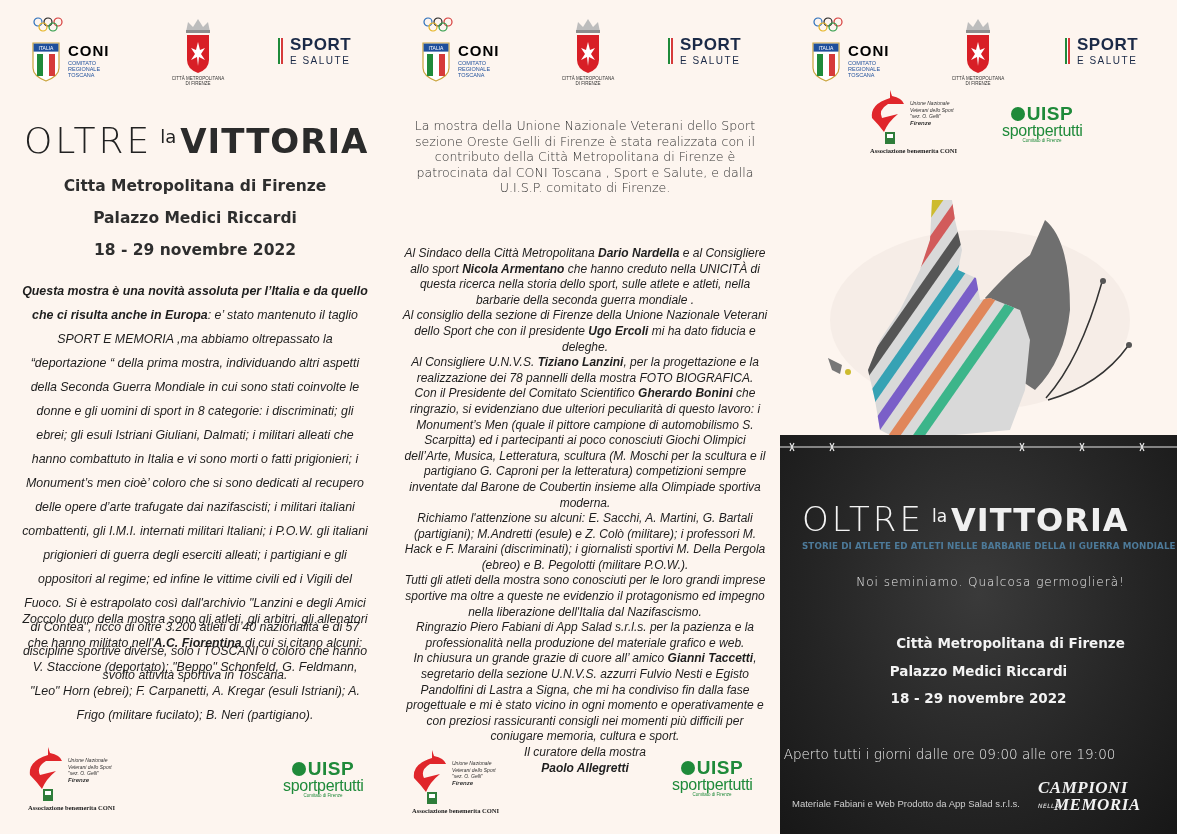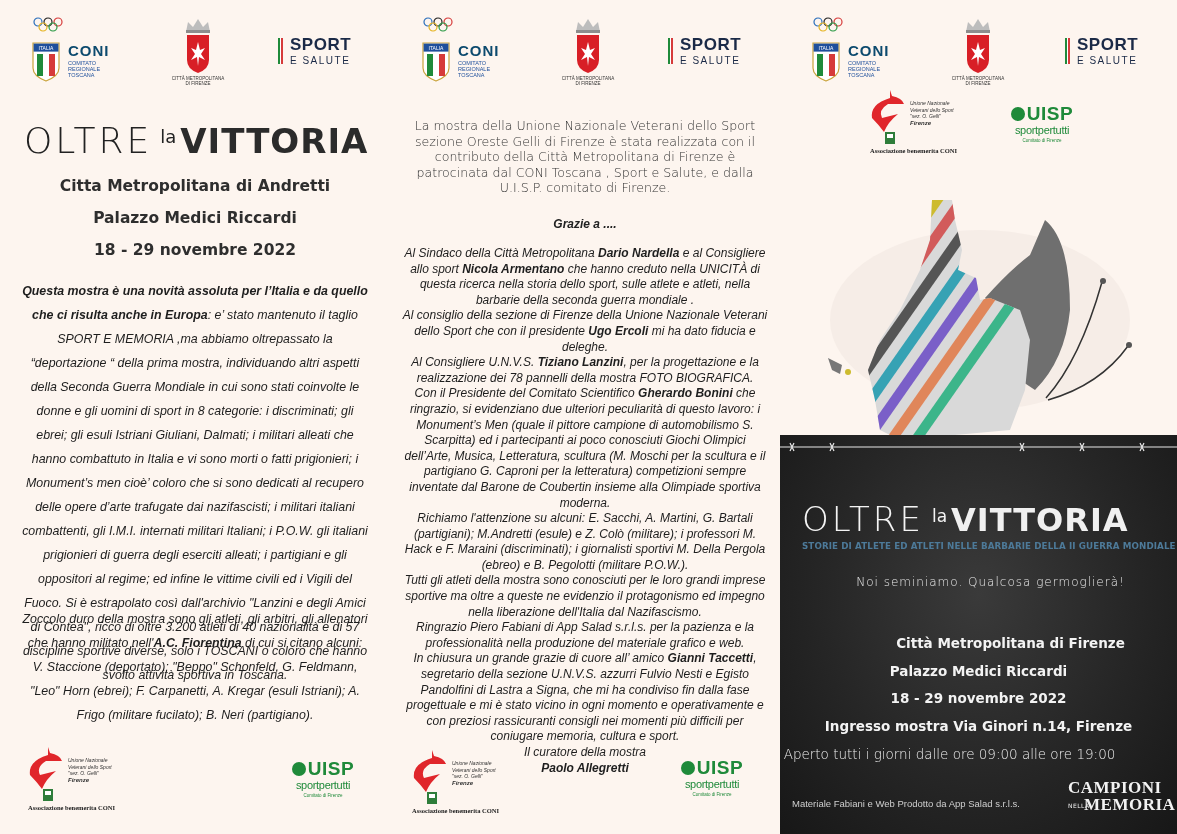--- a/index.html
+++ b/index.html
@@ -9,21 +9,21 @@
   .panel { position: absolute; top: 0; height: 834px; }
   .p1 { left: 0; width: 390px; }
   .p2 { left: 390px; width: 390px; }
   .p3 { left: 780px; width: 397px; }
 
   
   .logo-row { position: absolute; top: 14px; left: 0; width: 100%; height: 72px; }
   .coni { position: absolute; left: 30px; top: 2px; width: 90px; height: 70px; }
   .coni .rings { position: absolute; left: 3px; top: 0; }
   .coni .shield { position: absolute; left: 2px; top: 26px; width: 28px; height: 40px; }
-  .coni .coni-word { position: absolute; left: 38px; top: 26px; font-weight: bold; font-size: 15px; color: #0c4a6e; letter-spacing: 1px; }
+  .coni .coni-word { position: absolute; left: 38px; top: 26px; font-weight: bold; font-size: 15px; color: #000000; letter-spacing: 1px; }
   .coni .coni-sub { position: absolute; left: 38px; top: 44px; font-size: 5.5px; line-height: 6px; color: #1e4f9c; }
   .cmf { position: absolute; left: 170px; top: 0; width: 56px; height: 72px; text-align: center; }
   .cmf .crown { position: absolute; left: 14px; top: 2px; width: 28px; height: 18px; }
   .cmf .cmf-shield { position: absolute; left: 16px; top: 20px; }
   .cmf .cmf-label { position: absolute; left: 0; top: 62px; width: 56px; font-size: 4.5px; line-height: 5px; color: #333; }
   .ses { position: absolute; left: 278px; top: 22px; width: 90px; height: 34px; }
   .ses .flag { position: absolute; left: 0; top: 2px; width: 5px; height: 26px; display: flex; }
   .ses .flag span { flex: 1; }
   .ses .ses-1 { position: absolute; left: 12px; top: -1px; font-weight: bold; font-size: 17px; color: #1b2a47; letter-spacing: 0.5px; }
   .ses .ses-2 { position: absolute; left: 12px; top: 19px; font-size: 10px; color: #1b2a47; letter-spacing: 1.5px; }
@@ -42,21 +42,21 @@
   
   .bottom-logos { position: absolute; left: 0; top: 745px; width: 390px; height: 70px; }
   .unvs { position: absolute; left: 26px; top: 0; width: 110px; height: 70px; }
   .unvs svg { position: absolute; left: 0; top: 0; }
   .unvs .unvs-text { position: absolute; left: 42px; top: 12px; font-size: 5px; line-height: 6.5px; font-style: italic; color: #333; }
   .unvs .unvs-text b { font-size: 6px; }
   .unvs .unvs-assoc { position: absolute; left: 2px; top: 59px; font-family: "Liberation Serif", serif; font-weight: bold; font-size: 6.5px; color: #222; white-space: nowrap; }
   .uisp { position: absolute; left: 283px; top: 14px; width: 80px; height: 50px; text-align: center; color: #1f8a3a; }
   .uisp .uisp-word { font-weight: bold; font-size: 19px; letter-spacing: 0.5px; line-height: 20px; }
   .uisp .uisp-word .ball { display: inline-block; width: 14px; height: 14px; border-radius: 50%; background: #1f8a3a; vertical-align: -1px; margin-right: 2px; }
-  .uisp .uisp-sub { font-size: 11px; line-height: 13px; letter-spacing: -0.3px; }
+  .uisp .uisp-sub { font-size: 16px; line-height: 13px; letter-spacing: -0.3px; }
   .uisp .uisp-com { font-size: 4.5px; line-height: 7px; }
 
   
   .intro { position: absolute; left: 10px; top: 118px; width: 370px; text-align: center; font-family: "DejaVu Sans", sans-serif; font-weight: 300; font-size: 12.6px; line-height: 15.5px; color: #333; }
   .grazie { position: absolute; left: 0; top: 217px; width: 390px; text-align: center; font-style: italic; font-weight: bold; font-size: 12px; color: #222; }
 
   
   .p3-logos2 { position: absolute; left: 0; top: 88px; width: 397px; height: 70px; }
   .p3-logos2 .unvs { left: 88px; top: 0; }
   .p3-logos2 .uisp { left: 222px; top: 16px; }
@@ -65,21 +65,21 @@
           background: radial-gradient(ellipse at 50% 40%, #3a3a3a 0%, #262626 55%, #171717 100%); }
   .dark-title { position: absolute; left: 22px; top: 64px; width: 360px; white-space: nowrap; color: #f2f2f2; }
   .dark-title .hand { font-family: "DejaVu Sans", sans-serif; font-weight: 200; font-size: 34px; letter-spacing: 3px; color: #f4f4f4; vertical-align: bottom; }
   .dark-title .hand-la { font-family: "DejaVu Sans", sans-serif; font-size: 17px; margin: 0 4px 0 8px; vertical-align: 13px; color: #f4f4f4; }
   .dark-title .block { font-family: "DejaVu Sans", sans-serif; font-weight: bold; font-size: 32px; letter-spacing: 1px; color: #f0f0f0; vertical-align: bottom; }
   .dark-sub { position: absolute; left: 22px; top: 105px; width: 360px; font-family: "DejaVu Sans", sans-serif; font-weight: bold; font-size: 9.4px; letter-spacing: 0.1px; color: #4d7a99; white-space: nowrap; transform: scaleX(0.93); transform-origin: left; }
   .quote { position: absolute; left: 0; width: 397px; text-align: center; font-family: "DejaVu Sans", sans-serif; font-weight: 200; font-size: 12px; color: #e8e8e8; letter-spacing: 1px; }
   .dark-venue { position: absolute; left: 0; width: 397px; text-align: center; font-family: "DejaVu Sans", sans-serif; font-weight: bold; font-size: 13.5px; color: #f3f3f3; }
   .dark-hours { position: absolute; left: 0; width: 339px; text-align: center; font-family: "DejaVu Sans", sans-serif; font-weight: 200; font-size: 13.5px; color: #ececec; }
   .credit { position: absolute; left: 12px; top: 363px; font-size: 9.5px; color: #cfcfcf; white-space: nowrap; }
-  .campioni { position: absolute; left: 288px; top: 343px; width: 110px; height: 40px; color: #f2f2f2; font-family: "Liberation Serif", serif; font-weight: bold; }
+  .campioni { position: absolute; left: 258px; top: 343px; width: 110px; height: 40px; color: #f2f2f2; font-family: "Liberation Serif", serif; font-weight: bold; font-style: italic; }
   .campioni .c1 { position: absolute; left: 0; top: 0; font-size: 17px; letter-spacing: 0.5px; }
   .campioni .c2 { position: absolute; left: 16px; top: 17px; font-size: 17px; letter-spacing: 0.5px; }
   .campioni .nella { position: absolute; left: 0; top: 24px; font-family: "DejaVu Sans", sans-serif; font-weight: normal; font-size: 6px; letter-spacing: 0.5px; }
 </style>
 </head>
 <body>
 
 <section class="panel p1">
   <div class="logo-row">
     <div class="coni">
@@ -126,21 +126,21 @@
       </div>
       <div class="ses-1">SPORT</div>
       <div class="ses-2">E SALUTE</div>
     </div>
   </div>
 
   <div class="title">
     <span class="hand">OLTRE</span><span class="hand-la">la</span><span class="block">VITTORIA</span>
   </div>
 
-  <div class="venue" style="top:177px">Citta Metropolitana di Andretti</div>
+  <div class="venue" style="top:177px">Citta Metropolitana di Firenze</div>
   <div class="venue" style="top:209px">Palazzo Medici Riccardi</div>
   <div class="venue" style="top:241px">18 - 29 novembre 2022</div>
 
   <div class="body-it" style="left:22px; top:279px; width:346px;">
     <b>Questa mostra è una novità assoluta per l’Italia e da quello che ci risulta anche in Europa</b><span>: e’ stato mantenuto il taglio SPORT E MEMORIA ,ma abbiamo oltrepassato la “deportazione “ della prima mostra, individuando altri aspetti  della Seconda Guerra Mondiale in cui sono stati coinvolte le donne e gli uomini di sport in 8 categorie: i discriminati; gli ebrei; gli esuli Istriani Giuliani, Dalmati; i militari alleati che hanno combattuto in Italia e vi sono morti o fatti prigionieri; i Monument’s men cioè’ coloro che si sono dedicati al recupero delle opere d’arte trafugate dai nazifascisti; i militari italiani combattenti, gli I.M.I. internati militari Italiani; i P.O.W. gli italiani prigionieri di guerra degli eserciti alleati; i partigiani e gli oppositori al regime; ed infine le vittime civili ed i Vigili del Fuoco. Si è estrapolato così dall'archivio "Lanzini e degli Amici di Contea", ricco di oltre 3.200 atleti di 40 nazionalità e di 57 discipline sportive diverse, solo i TOSCANI o coloro che hanno svolto attività sportiva in Toscana.</span>
   </div>
 
   <div class="body-it" style="left:22px; top:607px; width:346px;text-align:center;">
     <span>Zoccolo duro della mostra sono gli atleti, gli arbitri, gli allenatori che hanno militato nell'</span><b>A.C. Fiorentina</b><span> di cui si citano alcuni: V. Staccione (deportato); "Beppo" Schonfeld, G. Feldmann, "Leo" Horn (ebrei); F. Carpanetti, A. Kregar (esuli Istriani); A. Frigo (militare fucilato); B. Neri (partigiano).</span>
   </div>
@@ -211,21 +211,20 @@
         <span style="background:#1f8a3a"></span>
           <span style="background:#fff"></span>
           <span style="background:#d63a3a"></span>
       </div>
       <div class="ses-1">SPORT</div>
       <div class="ses-2">E SALUTE</div>
     </div>
   </div>
 
   <div class="intro">La mostra della Unione Nazionale Veterani dello Sport sezione Oreste Gelli di Firenze  è stata realizzata con il contributo della Città Metropolitana di Firenze è patrocinata dal CONI Toscana , Sport e Salute, e dalla U.I.S.P. comitato di Firenze.</div>
-  <div class="grazie">Grazie a ....</div>
 
   <div class="body-it" id="ack" style="left:10px; top:246px; width:370px; font-size:12px; line-height:15.6px; white-space:pre-line;"><span>Al Sindaco della Città Metropolitana </span><b>Dario Nardella</b><span> e al Consigliere allo sport </span><b>Nicola Armentano</b><span> che hanno creduto nella UNICITÀ di questa  ricerca nella storia dello sport, sulle atlete e atleti, nella barbarie della seconda guerra mondiale .
 Al consiglio della sezione di Firenze della Unione Nazionale Veterani dello Sport che con il presidente </span><b>Ugo Ercoli</b><span> mi ha dato fiducia e deleghe.
 Al Consigliere U.N.V.S. </span><b>Tiziano Lanzini</b><span>, per la progettazione e la realizzazione dei 78 pannelli della mostra FOTO BIOGRAFICA.
 Con il Presidente del Comitato Scientifico </span><b>Gherardo Bonini</b><span> che ringrazio, si evidenziano due ulteriori peculiarità di questo lavoro: i Monument’s Men (quale il pittore campione di automobilismo S. Scarpitta) ed i partecipanti ai poco conosciuti Giochi Olimpici dell’Arte, Musica, Letteratura, scultura (M. Moschi per la scultura e il partigiano G. Caproni per la letteratura) competizioni sempre inventate dal Barone de Coubertin insieme alla Olimpiade sportiva moderna.
 Richiamo l'attenzione su alcuni: E. Sacchi, A. Martini, G. Bartali (partigiani); M.Andretti (esule) e Z. Colò (militare); i professori M. Hack e F. Maraini (discriminati); i giornalisti sportivi M. Della Pergola (ebreo) e B. Pegolotti (militare P.O.W.).
 Tutti gli atleti della mostra sono conosciuti per le loro grandi imprese sportive ma oltre a queste ne evidenzio il protagonismo ed impegno nella liberazione dell'Italia dal Nazifascismo.
 Ringrazio Piero Fabiani di App Salad s.r.l.s. per la pazienza e la professionalità nella produzione del materiale grafico e web.
 In chiusura un grande grazie di cuore all’ amico </span><b>Gianni Taccetti</b><span>, segretario della sezione U.N.V.S. azzurri Fulvio Nesti e Egisto Pandolfini di Lastra a Signa, che mi ha condiviso fin dalla fase progettuale e mi è stato vicino in ogni momento e operativamente e  con preziosi rassicuranti  consigli nei momenti più difficili per coniugare memoria, cultura e sport.
 Il curatore della mostra
@@ -375,21 +374,20 @@
     <div class="dark-title">
       <span class="hand">OLTRE</span><span class="hand-la">la</span><span class="block">VITTORIA</span>
     </div>
     <div class="dark-sub">STORIE DI ATLETE ED ATLETI NELLE BARBARIE DELLA II GUERRA MONDIALE</div>
 
     <div class="quote" style="top:140px;margin-left:12px;">Noi seminiamo. Qualcosa germoglierà!</div>
 
     <div class="dark-venue" style="top:200px;margin-left:32px;">Città Metropolitana di Firenze</div>
     <div class="dark-venue" style="top:228px;">Palazzo Medici Riccardi</div>
     <div class="dark-venue" style="top:255px;">18 - 29 novembre 2022</div>
-    <div class="dark-venue" style="top:283px;">Ingresso mostra Via Ginori n.14, Firenze</div>
     <div class="dark-hours" style="top:311px;">Aperto tutti i giorni dalle ore 09:00 alle ore 19:00</div>
 
     <div class="credit">Materiale Fabiani e Web Prodotto da App Salad s.r.l.s.</div>
     <div class="campioni">
       <div class="c1">CAMPIONI</div>
       <div class="nella">NELLA</div>
       <div class="c2">MEMORIA</div>
     </div>
   </div>
 </section>

